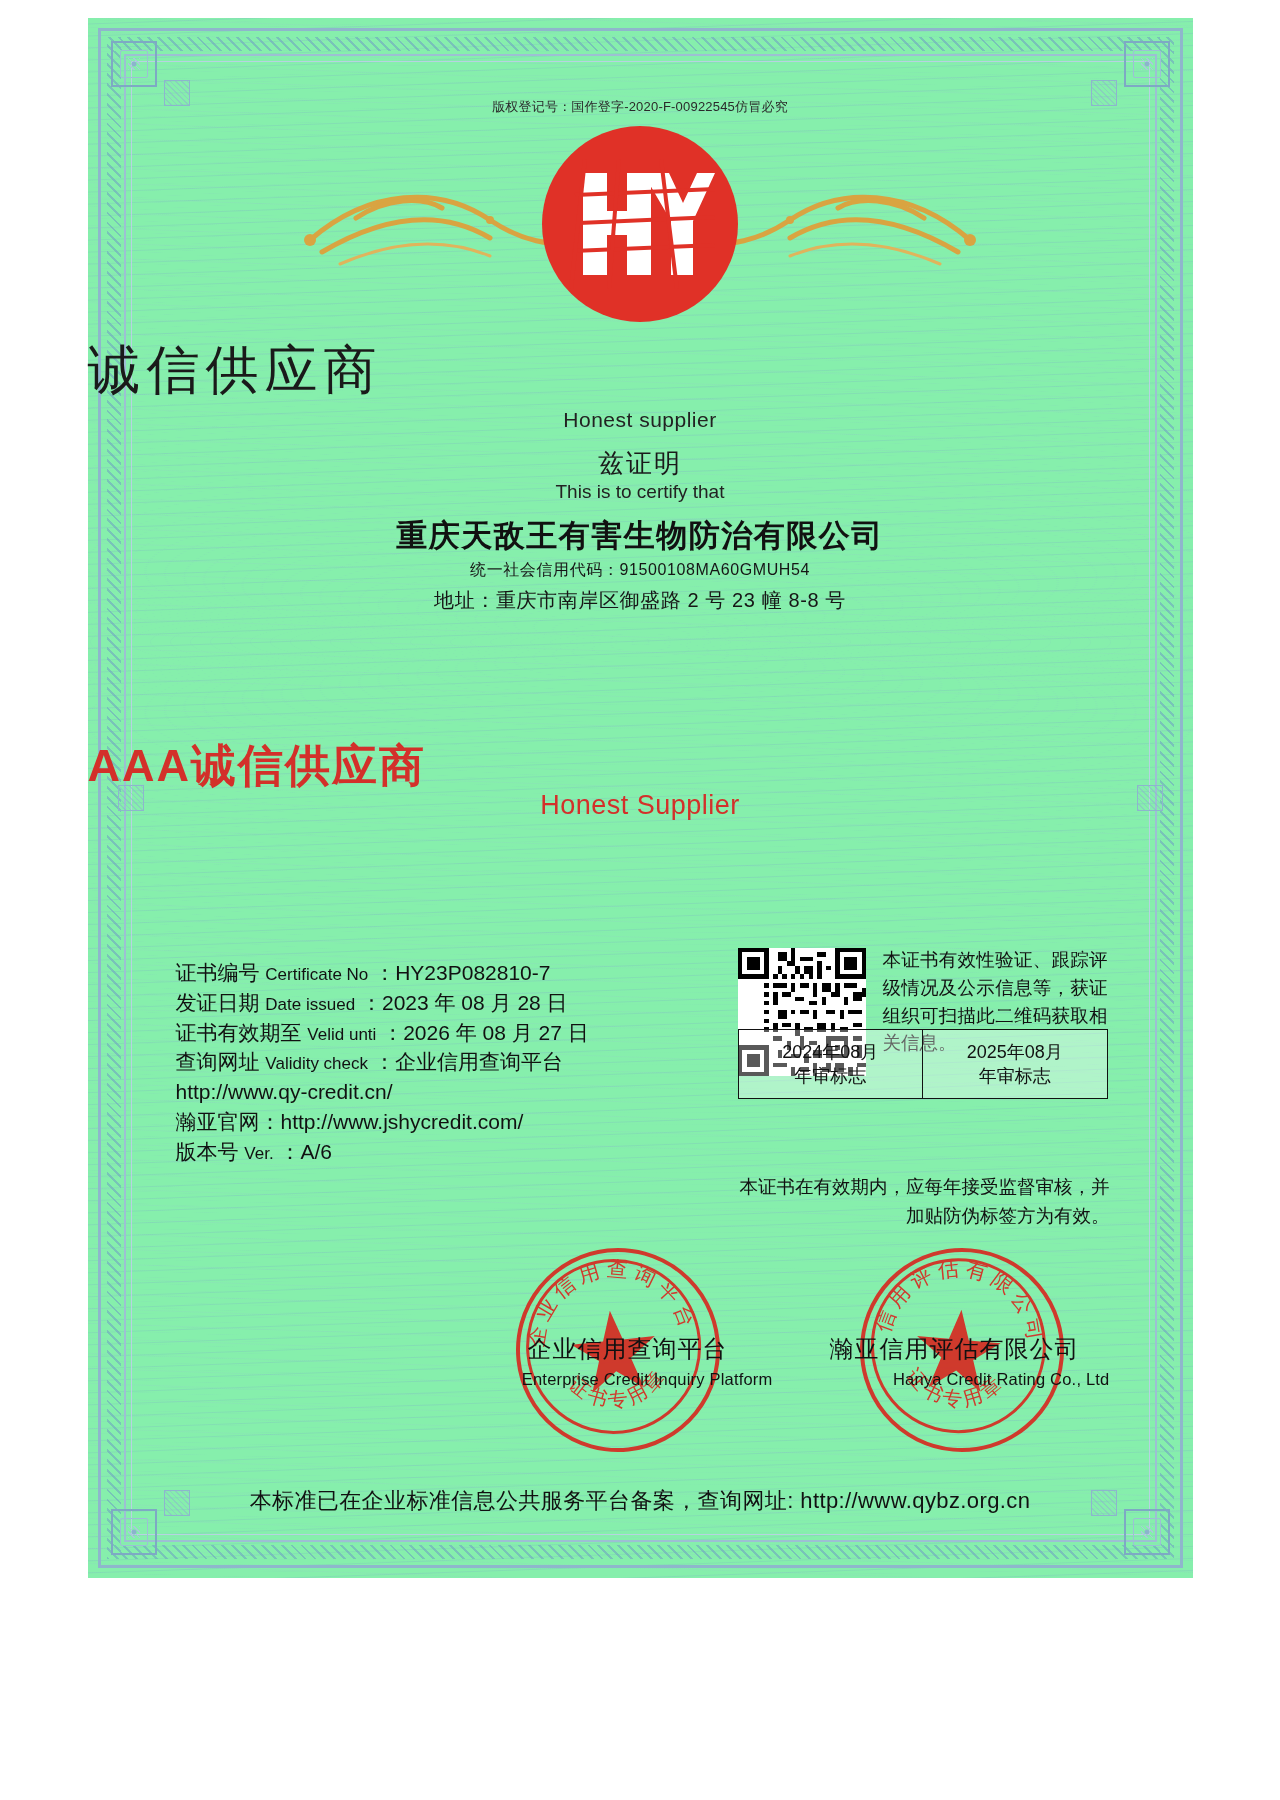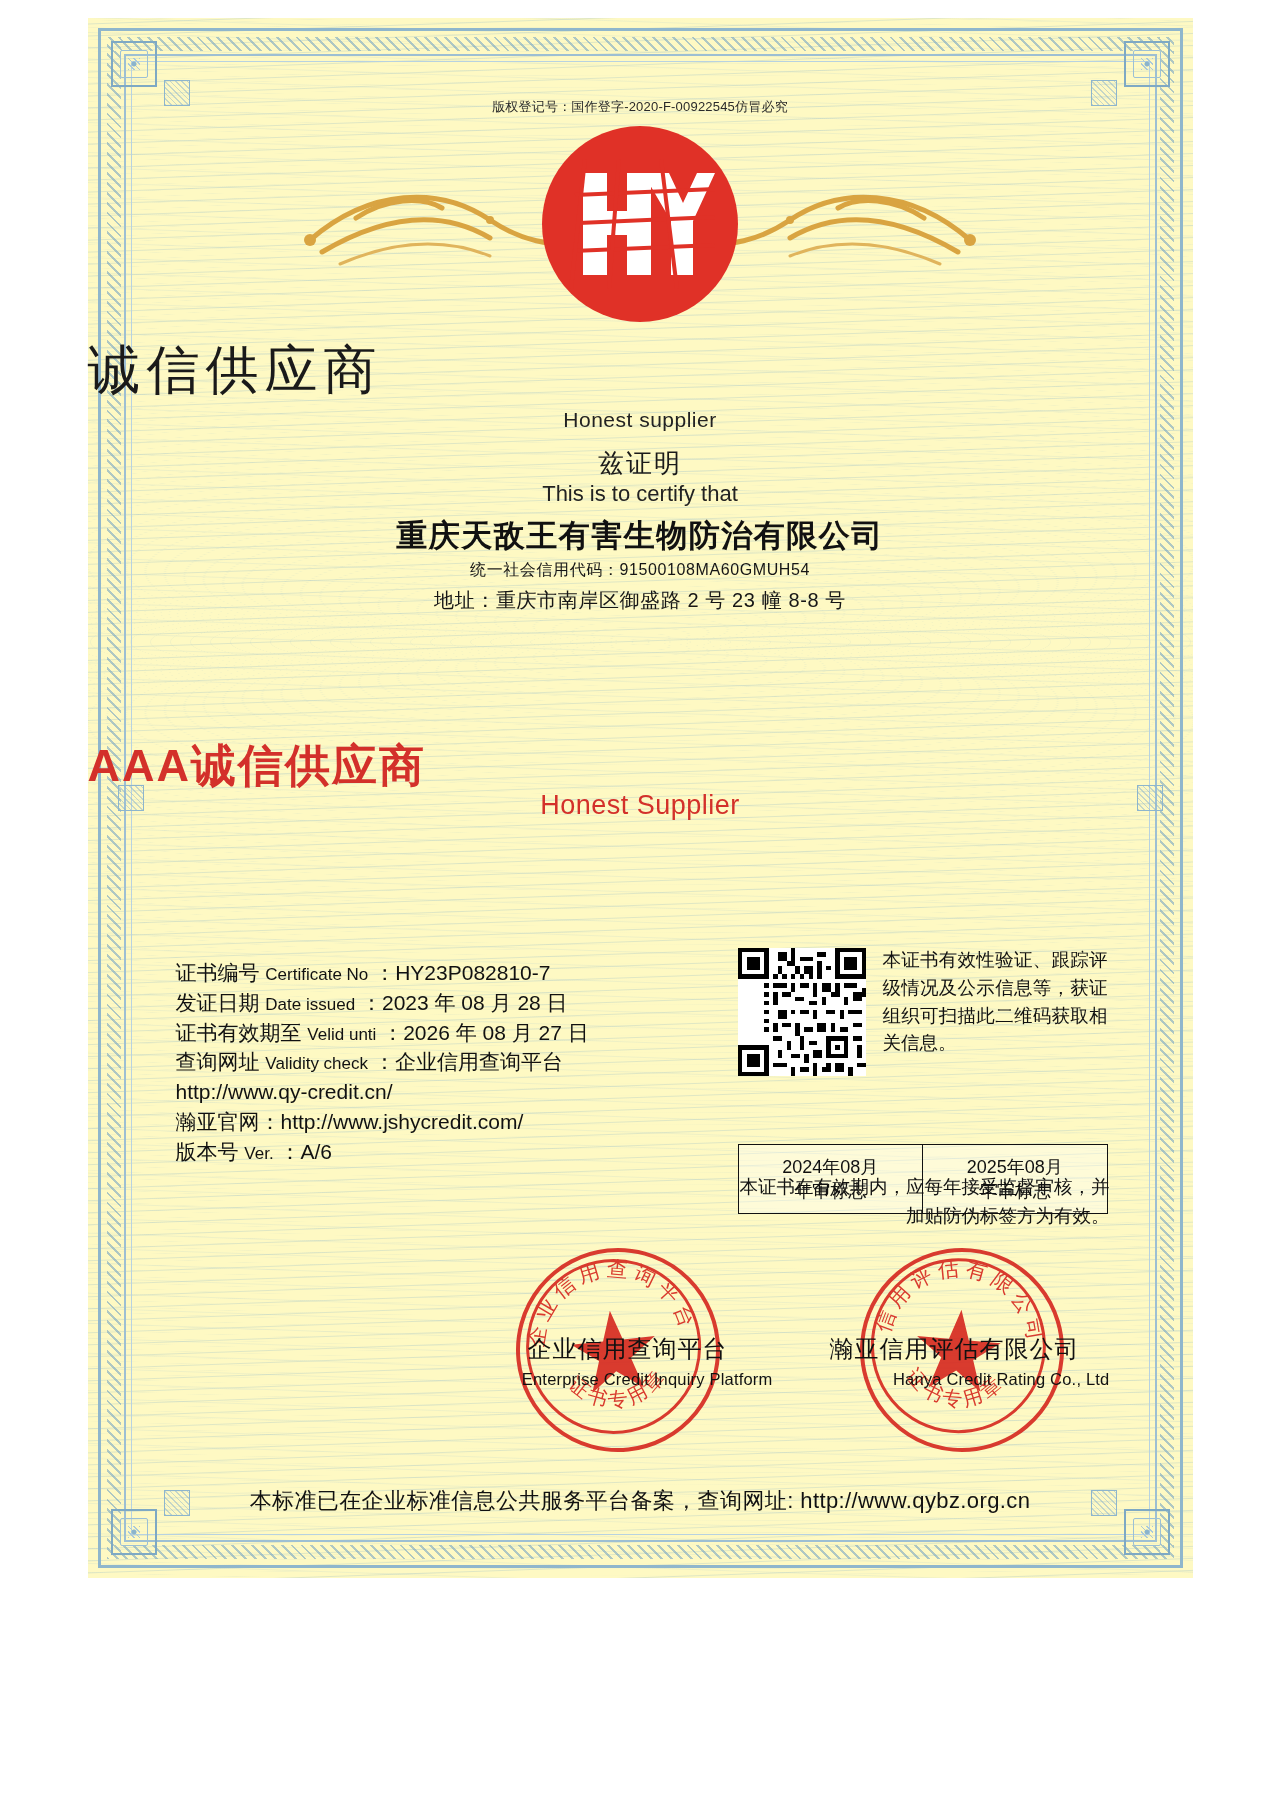--- a/index.html
+++ b/index.html
@@ -12,21 +12,21 @@
     height: 1800px;
     font-family: "Liberation Sans", sans-serif;
     overflow: hidden;
   }
 
   .certificate {
     position: relative;
     width: 1105px;
     height: 1560px;
     margin: 18px auto 0 auto;
-    background: #fef9c3;
+    background: #86efac;
     box-sizing: border-box;
   }
 
   
   .wave-bg {
     position: absolute;
     inset: 0;
     background:
       repeating-linear-gradient(
         178deg,
@@ -212,21 +212,21 @@
     text-align: center;
     font-size: 26px;
     color: #1a1a1a;
     letter-spacing: 2px;
   }
   .certify-en {
     position: absolute;
     top: 463px;
     left: 0; right: 0;
     text-align: center;
-    font-size: 22px;
+    font-size: 19px;
     color: #222;
   }
   .company-name {
     position: absolute;
     top: 497px;
     left: 0; right: 0;
     text-align: center;
     font-size: 31px;
     font-weight: bold;
     color: #111;
@@ -304,21 +304,21 @@
     left: 795px;
     width: 225px;
     font-size: 18.5px;
     line-height: 1.5;
     color: #111;
     text-align: justify;
   }
 
   .annual-row {
     position: absolute;
-    top: 1126px;
+    top: 1011px;
     left: 650px;
     width: 370px;
     display: flex;
     gap: 0;
   }
   .annual-cell {
     flex: 1;
     border: 1.5px solid #111;
     height: 68px;
     display: flex;

